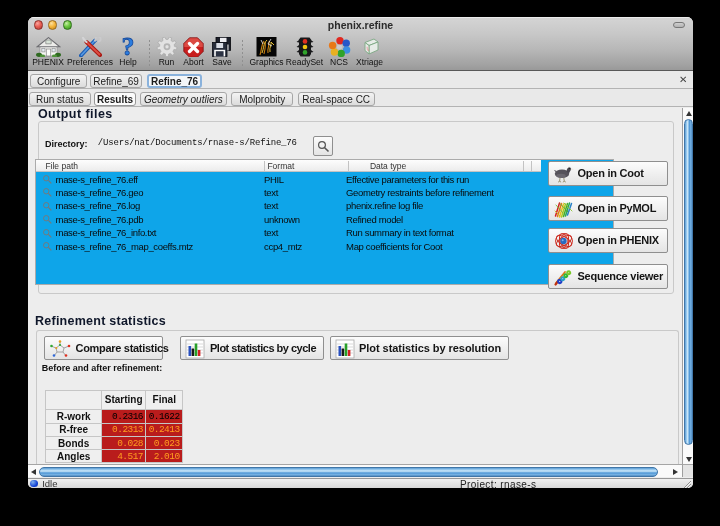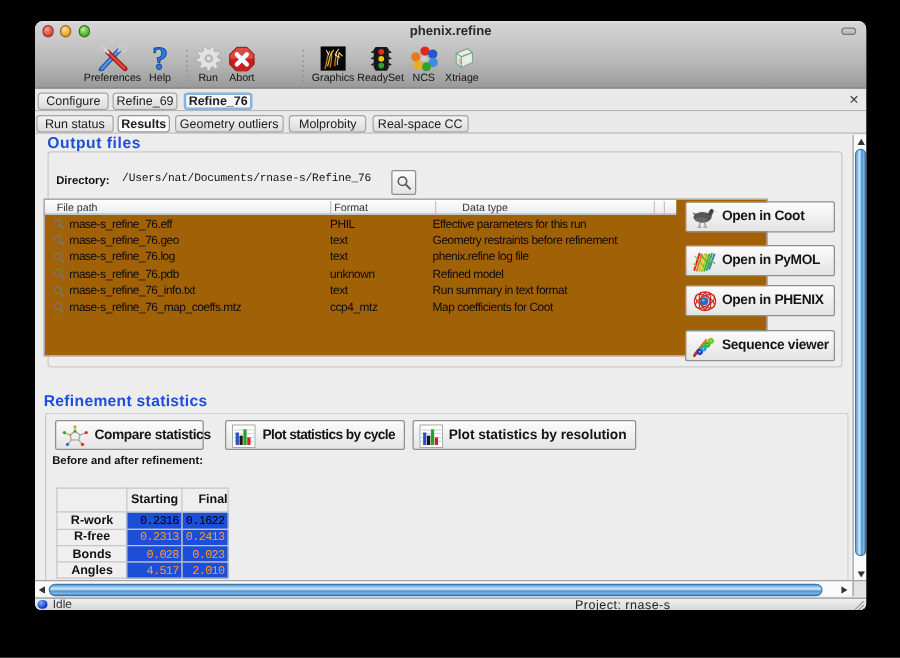--- a/index.html
+++ b/index.html
@@ -33,47 +33,47 @@
   #tabs1 { position:absolute; left:0; top:54px; width:665px; height:18px; background:#e9e9e9; border-bottom:1px solid #b3b3b3; }
   #tabs2 { position:absolute; left:0; top:72px; width:665px; height:18px; background:#e9e9e9; border-bottom:1px solid #b3b3b3; }
   .tab { position:absolute; top:2.5px; height:14.5px; line-height:13px; text-align:center; white-space:nowrap;
     font-size:10px; color:#1c1c1c; background:linear-gradient(180deg,#f3f3f3,#dcdcdc);
     border:1px solid #a6a6a6; border-radius:3px; }
   .tab.sel1 { background:#f4f6f8; border:2px solid #8ab2dc; font-weight:bold; line-height:11px; }
   #tabs2 .tab.sel2 { background:#fbfbfb; border:1px solid #979797; font-weight:bold; }
   #closex { position:absolute; left:651px; top:2.5px; font-size:10px; color:#444; }
   
   #content { position:absolute; left:0; top:90px; width:654px; height:357px; background:#ededed; overflow:hidden; }
-  .h1 { position:absolute; font-size:12.5px; font-weight:bold; color:#1d4ed8; letter-spacing:0.1px; }
+  .h1 { position:absolute; font-size:12.5px; font-weight:bold; color:#0f172a; letter-spacing:0.1px; }
   .groupbox { position:absolute; border:1px solid #c9c9c9; border-radius:3px; }
   .lbl-b { position:absolute; font-size:9px; font-weight:bold; color:#111; }
   .mono { font-family:"Liberation Mono", monospace; }
   
-  #ftable { position:absolute; left:7.4px; top:51.5px; width:579px; height:126.5px; background:#a16207; border:1px solid #ababab; }
+  #ftable { position:absolute; left:7.4px; top:51.5px; width:579px; height:126.5px; background:#0ea5e9; border:1px solid #ababab; }
   #fhead { position:absolute; left:0; top:0; width:505px; height:12px;
     background:linear-gradient(180deg,#fdfdfd,#ececec); border-bottom:1px solid #c3c3c3; }
   #fhead span { position:absolute; top:1px; font-size:8.5px; color:#333; }
   .hsep { position:absolute; top:1px; width:1px; height:10px; background:#c3c3c3; }
   .frow { position:absolute; left:0; width:505px; height:13.4px; font-size:9.5px; letter-spacing:-0.35px; color:#0a0a0a; white-space:nowrap; }
   .frow .fp { position:absolute; left:19px; top:1px; }
   .frow .fm { position:absolute; left:227.7px; top:1px; }
   .frow .fd { position:absolute; left:309.7px; top:1px; }
   .frow svg { position:absolute; left:6px; top:1.5px; }
   
   .btn { position:absolute; background:linear-gradient(180deg,#fcfcfc 0%,#f1f1f1 45%,#e4e4e4 100%);
     border:1px solid #8f8f8f; border-radius:2px; }
   .btn .btxt { position:absolute; font-weight:bold; color:#151515; white-space:nowrap; }
   .rbtn { left:520px; width:120px; height:25px; }
   .rbtn .btxt { left:28.5px; top:5px; font-size:11px; letter-spacing:-0.25px; }
   .rbtn svg { position:absolute; left:4px; top:2.5px; }
   
   .stbl { position:absolute; border-collapse:collapse; }
   .stbl td { border:1px solid #c6c6c6; padding:0; }
   .shead { background:#efefef; font-weight:bold; font-size:10px; color:#111; text-align:center; }
-  .sval { background:#1d4ed8; font-family:"Liberation Mono", monospace; font-size:9.5px; letter-spacing:-0.55px; text-align:right; padding-right:2.5px !important;margin-top:24px; }
+  .sval { background:#b91c1c; font-family:"Liberation Mono", monospace; font-size:9.5px; letter-spacing:-0.55px; text-align:right; padding-right:2.5px !important;margin-top:24px; }
   .or { color:#ff9d20; }
   
   #vscroll { position:absolute; left:654px; top:91px; width:11px; height:356px; background:#fafafa; border-left:1px solid #9f9f9f; }
   #hscroll { position:absolute; left:0; top:447px; width:654px; height:13px; background:#fafafa; border-top:1px solid #a5a5a5; }
   #corner { position:absolute; left:654px; top:447px; width:11px; height:13px; background:#e4e4e4; border-top:1px solid #a5a5a5; border-left:1px solid #9f9f9f;}
   .vthumb { position:absolute; left:1px; width:9px; border-radius:5px;
     background:linear-gradient(90deg,#5b9bd3 0%,#8fc3ea 18%,#cfeafa 38%,#4f97d6 62%,#7ab4e4 85%,#4a86bd 100%);
     border:0.5px solid #4076a8; }
   .hthumb { position:absolute; top:1.5px; height:10px; border-radius:5px;
     background:linear-gradient(180deg,#5b9bd3 0%,#8fc3ea 18%,#cfeafa 38%,#4f97d6 62%,#7ab4e4 85%,#4a86bd 100%);
@@ -88,20 +88,35 @@
 
   <div id="chrome">
     <div class="light" style="left:5.5px;background:radial-gradient(circle at 35% 30%,#f8a49d,#ea5f55 45%,#b33f37 90%);border:0.5px solid #8e2f29;"></div>
     <div class="light" style="left:20px;background:radial-gradient(circle at 35% 30%,#fbe0a0,#f6b73e 45%,#c98d1e 90%);border:0.5px solid #99691c;"></div>
     <div class="light" style="left:34.6px;background:radial-gradient(circle at 35% 30%,#c6eda4,#6cc83f 45%,#3f9422 90%);border:0.5px solid #2f701a;"></div>
     <div id="title">phenix.refine</div>
     <div id="lozenge"></div>
     <div class="tbsep" style="left:121px;"></div>
     <div class="tbsep" style="left:214px;"></div>
 
+    <div class="tbitem" style="left:-8px;">
+        <svg class="ic" width="25" height="20" viewBox="0 0 25 20">
+          <rect x="4" y="8" width="17" height="11" fill="#f7f7f4" stroke="#96969a" stroke-width="0.8"></rect>
+          <polygon points="1.2,9.8 12.5,0.6 23.8,9.8" fill="#ededea" stroke="#6e6e72" stroke-width="1.1"></polygon>
+          <polygon points="9.8,3 15.2,3 15.2,6.8 9.8,6.8" fill="#d8e4d8" stroke="#808080" stroke-width="0.7"></polygon>
+          <rect x="10.3" y="12" width="4.4" height="7" fill="#fdfdfa" stroke="#909090" stroke-width="0.8"></rect>
+          <rect x="5.8" y="11.3" width="3.2" height="3.6" fill="#e4ecf2" stroke="#909090" stroke-width="0.7"></rect>
+          <rect x="16" y="11.3" width="3.2" height="3.6" fill="#e4ecf2" stroke="#909090" stroke-width="0.7"></rect>
+          <ellipse cx="3" cy="17.8" rx="3" ry="2.1" fill="#2f6a20"></ellipse>
+          <ellipse cx="22" cy="17.8" rx="3" ry="2.1" fill="#2f6a20"></ellipse>
+          <ellipse cx="6.5" cy="19" rx="2.6" ry="1.4" fill="#4e9338"></ellipse>
+          <ellipse cx="18.5" cy="19" rx="2.6" ry="1.4" fill="#4e9338"></ellipse>
+        </svg>
+        <span class="lb">PHENIX</span>
+      </div>
     <div class="tbitem" style="left:34px;">
         <svg class="ic" width="31" height="20" viewBox="0 0 31 20">
           <g stroke-linecap="round">
             <line x1="6" y1="18.5" x2="20" y2="3.5" stroke="#1b5cb4" stroke-width="4"></line>
             <line x1="6.5" y1="18" x2="20" y2="3.5" stroke="#5598e2" stroke-width="1.8"></line>
             <line x1="20" y1="3.5" x2="24" y2="0.8" stroke="#c4c4c6" stroke-width="2.2"></line>
             <line x1="25" y1="18" x2="11.5" y2="5" stroke="#ab1a14" stroke-width="4"></line>
             <line x1="24.5" y1="17.5" x2="11.5" y2="5" stroke="#dd4f44" stroke-width="1.8"></line>
             <path d="M11.5,5 L8.5,2 M8,0.8 L10.5,4" stroke="#d4d4d6" stroke-width="2"></path>
             <path d="M23.5,4.5 A2.6 2.6 0 1 0 20.5,1.5" fill="none" stroke="#cacacc" stroke-width="1.8"></path>
@@ -126,20 +141,34 @@
         <svg class="ic" width="21" height="20" viewBox="0 0 21 20">
           <polygon points="6.5,0.8 14.5,0.8 20.2,6.5 20.2,14.5 14.5,20.2 6.5,20.2 0.8,14.5 0.8,6.5" fill="#c81e1e" stroke="#7e1010" stroke-width="0.8"></polygon>
           <polygon points="6.7,1.2 14.3,1.2 19.8,6.7 19.8,10 1.2,10 1.2,6.7" fill="#e25a50" opacity="0.75"></polygon>
           <g stroke="#ffffff" stroke-width="3.4" stroke-linecap="round">
             <line x1="6.5" y1="6.5" x2="14.5" y2="14.5"></line>
             <line x1="14.5" y1="6.5" x2="6.5" y2="14.5"></line>
           </g>
         </svg>
         <span class="lb">Abort</span>
       </div>
+    <div class="tbitem" style="left:166px;">
+        <svg class="ic" width="22" height="20" viewBox="0 0 22 20">
+          <g>
+            <rect x="5" y="0" width="14.5" height="13.5" fill="#1b1f29" stroke="#05070c" stroke-width="0.8"></rect>
+            <rect x="9" y="0.8" width="6.5" height="4.6" fill="#ececf0"></rect>
+            <rect x="7" y="7.5" width="10.5" height="6" fill="#f4f4f6"></rect>
+            <rect x="1.5" y="5.5" width="14.5" height="14" fill="#262c3a" stroke="#080a12" stroke-width="0.8"></rect>
+            <rect x="5.3" y="6" width="6.8" height="5" fill="#d8dce4"></rect>
+            <rect x="3.2" y="12.8" width="11" height="6.7" fill="#fbfbfb"></rect>
+            <rect x="4.8" y="14.2" width="7.8" height="5.3" fill="#2c3344"></rect>
+          </g>
+        </svg>
+        <span class="lb">Save</span>
+      </div>
     <div class="tbitem" style="left:210.5px;">
         <svg class="ic" width="21" height="20" viewBox="0 0 21 20">
           <rect x="0.5" y="0" width="20" height="19.5" fill="#050505"></rect>
           <path d="M4,18 C6,12 5,8 8,4 M8,17 C9,12 10,9 9,5 M12,16 C11,11 14,8 13,4" stroke="#c87d10" stroke-width="1.1" fill="none"></path>
           <path d="M6,16 C8,11 7,7 11,3 M14,15 C13,10 16,7 15,5 L18,8" stroke="#e8c23a" stroke-width="1" fill="none"></path>
           <path d="M15,2 L12,7 L16,9 M5,3 L7,7" stroke="#f5f5f5" stroke-width="0.8" fill="none"></path>
         </svg>
         <span class="lb">Graphics</span>
       </div>
     <div class="tbitem" style="left:248.5px;">
@@ -180,21 +209,21 @@
 
   <div id="tabs1">
     <div class="tab" style="left:2px;width:57.3px;">Configure</div>
     <div class="tab" style="left:62.3px;width:51.5px;">Refine_69</div>
     <div class="tab sel1" style="left:118.9px;width:55.3px;">Refine_76</div>
     <div id="closex">✕</div>
   </div>
   <div id="tabs2">
     <div class="tab" style="left:1px;width:61.8px;">Run status</div>
     <div class="tab sel2" style="left:65.9px;width:42.2px;">Results</div>
-    <div class="tab" style="left:111.6px;width:87.5px;">Geometry outliers</div>
+    <div class="tab" style="left:111.6px;width:87.5px;font-style:italic;">Geometry outliers</div>
     <div class="tab" style="left:203.1px;width:62.3px;">Molprobity</div>
     <div class="tab" style="left:269.5px;width:77.4px;">Real-space CC</div>
   </div>
 
   <div id="content">
     <div class="h1" style="left:9.9px;top:-0.5px;letter-spacing:0.45px;">Output files</div>
     <div class="groupbox" style="left:10px;top:14px;width:636px;height:173px;"></div>
 
     <div class="lbl-b" style="left:17px;top:31.5px;">Directory:</div>
     <div class="abs mono" style="left:69.7px;top:31px;font-size:9px;color:#111;letter-spacing:-0.16px;">/Users/nat/Documents/rnase-s/Refine_76</div>
@@ -372,21 +401,21 @@
       <span class="btxt" style="left:28.5px;top:4.5px;font-size:11px;letter-spacing:-0.05px;">Plot statistics by resolution</span>
       </div>
 
     <div class="lbl-b" style="left:13.8px;top:256px;">Before and after refinement:</div>
 
     <table class="stbl" style="left:17.4px;top:282.5px;">
       <tbody>
           <tr style="height:19.8px;">
             <td class="shead" style="width:55.5px;"></td>
             <td class="shead" style="width:44.6px;">Starting</td>
-            <td class="shead" style="width:36.6px;text-align:right;">Final</td>
+            <td class="shead" style="width:36.6px;">Final</td>
           </tr>
       <tr style="height:13.3px;">
             <td class="shead">R-work</td>
             <td class="sval">0.2316</td>
             <td class="sval">0.1622</td>
           </tr>
       <tr style="height:13.3px;">
             <td class="shead">R-free</td>
             <td class="sval or">0.2313</td>
             <td class="sval or">0.2413</td>

